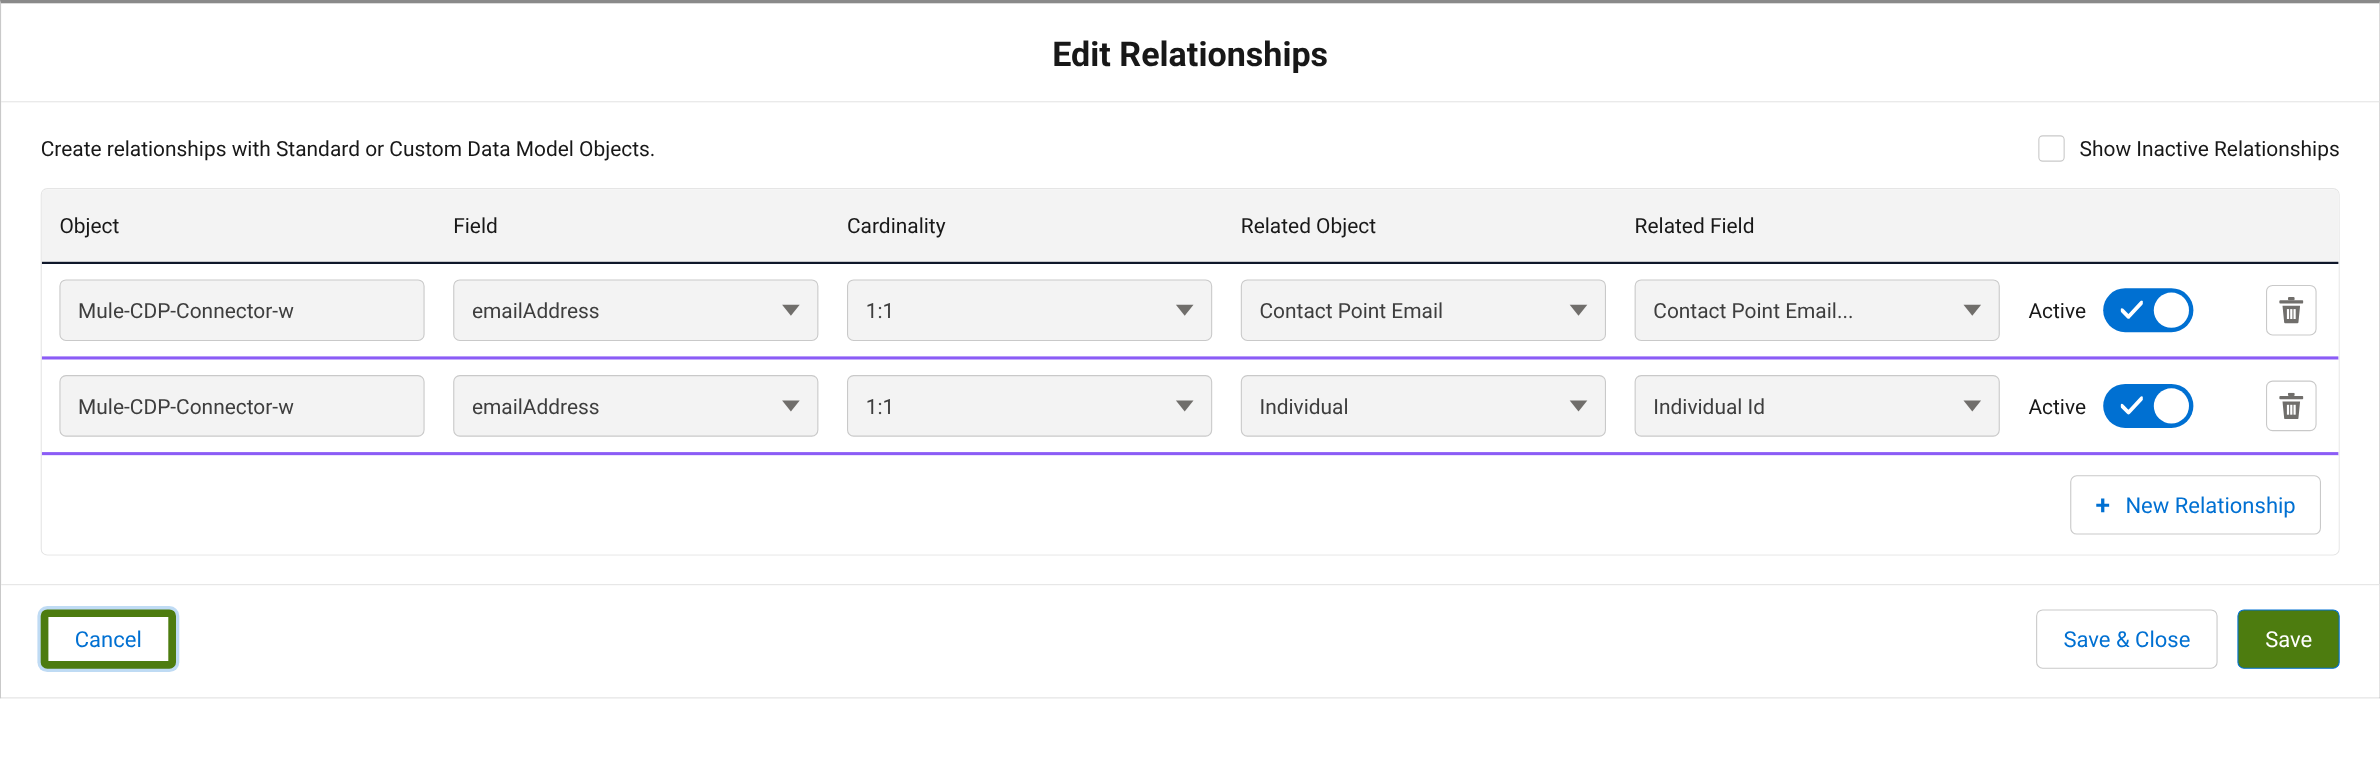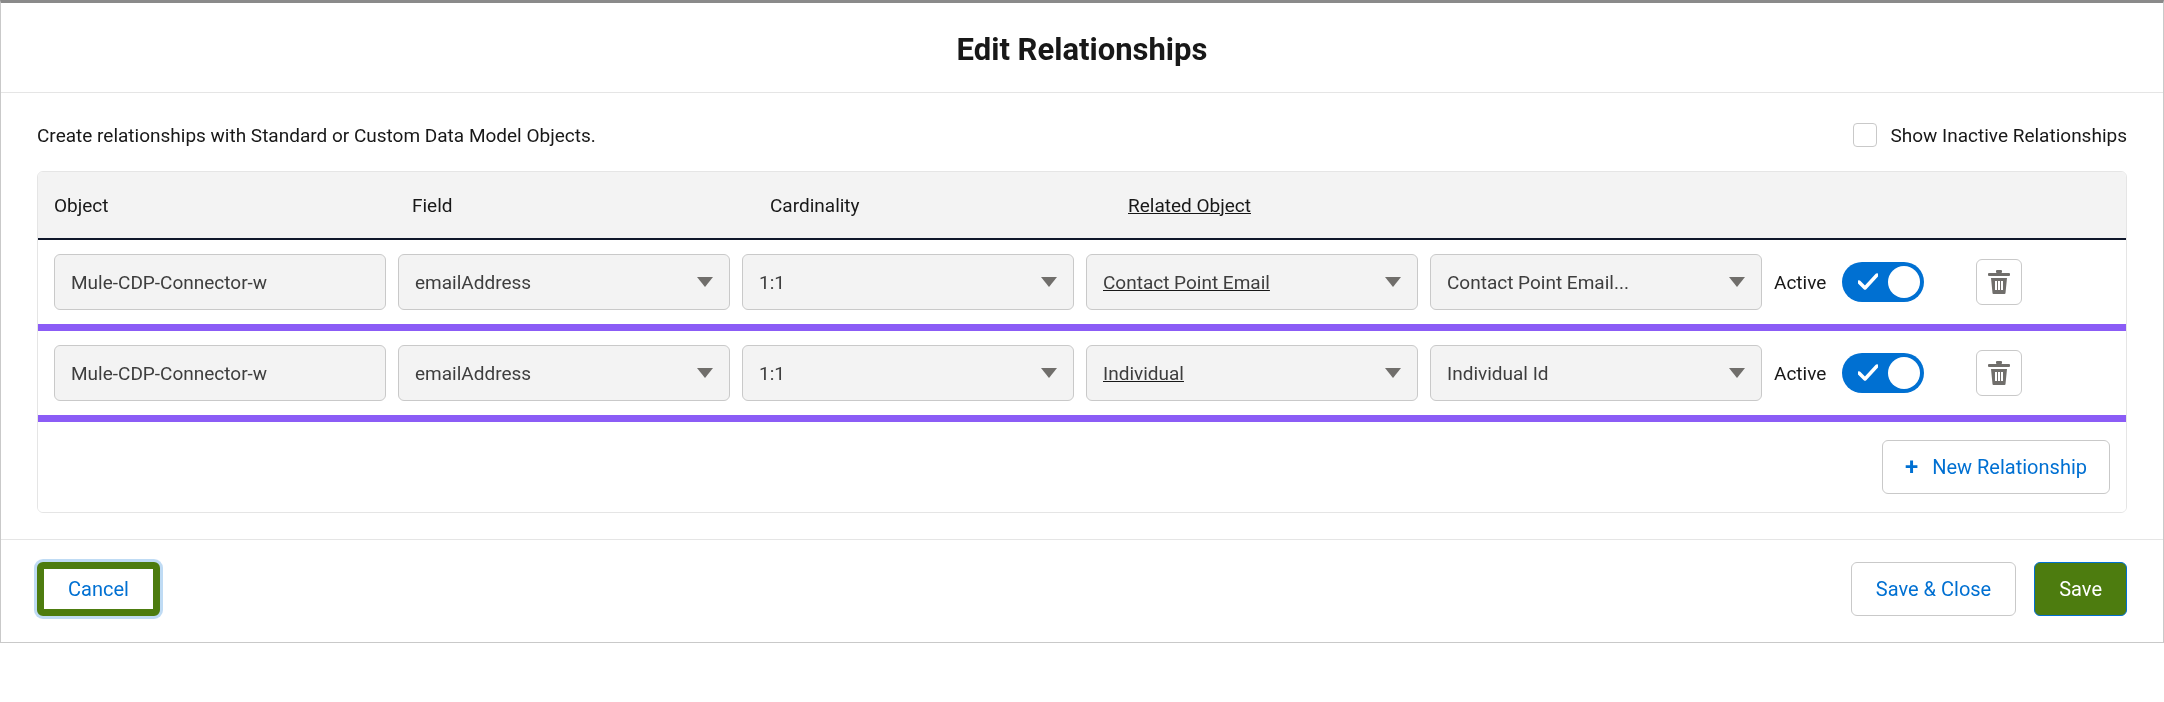--- a/index.html
+++ b/index.html
@@ -74,31 +74,31 @@
       gap: 26px;
     }
     .th {
       font-size: 19px;
       color: #181818;
       font-weight: 400;
     }
     .c-obj { width: 332px; }
     .c-field { width: 332px; }
     .c-card { width: 332px; }
-    .c-relobj { width: 332px; text-decoration: underline; }
+    .c-relobj { width: 332px; }
     .c-relfld { width: 332px; }
     .c-active { width: 178px; }
     .c-del { width: 70px; }
 
     .trow {
       display: flex;
       align-items: center;
       padding: 14px 0 14px 16px;
-      border-bottom: 7px solid #8b5cf6;
-      gap: 12px;
+      border-bottom: 3px solid #8b5cf6;
+      gap: 26px;
       background: #fff;
     }
     .tfoot {
       display: flex;
       justify-content: flex-end;
       padding: 18px 16px;
       background: #fff;
     }
 
     .select-like {
@@ -249,20 +249,21 @@
       </div>
     </div>
 
     <div class="table-panel">
 
       <div class="thead">
         <div class="th c-obj">Object</div>
         <div class="th c-field">Field</div>
         <div class="th c-card">Cardinality</div>
         <div class="th c-relobj">Related Object</div>
+        <div class="th c-relfld">Related Field</div>
         <div class="th c-active"></div>
         <div class="th c-del"></div>
       </div>
 
       <div class="trow">
         <div class="c-obj">
           <div class="select-like">
             <span class="sel-text">Mule-CDP-Connector-w</span>
           </div>
         </div>

